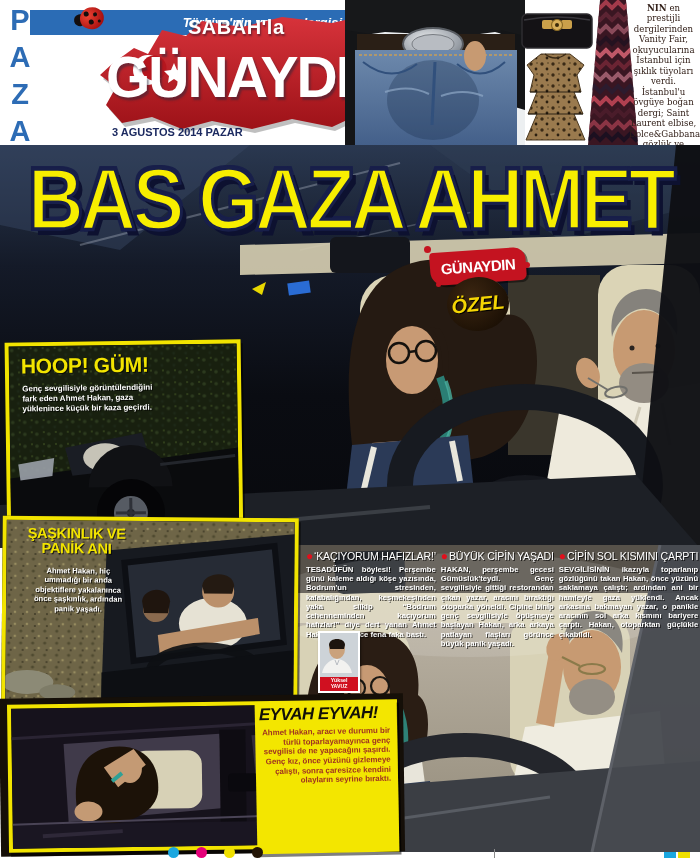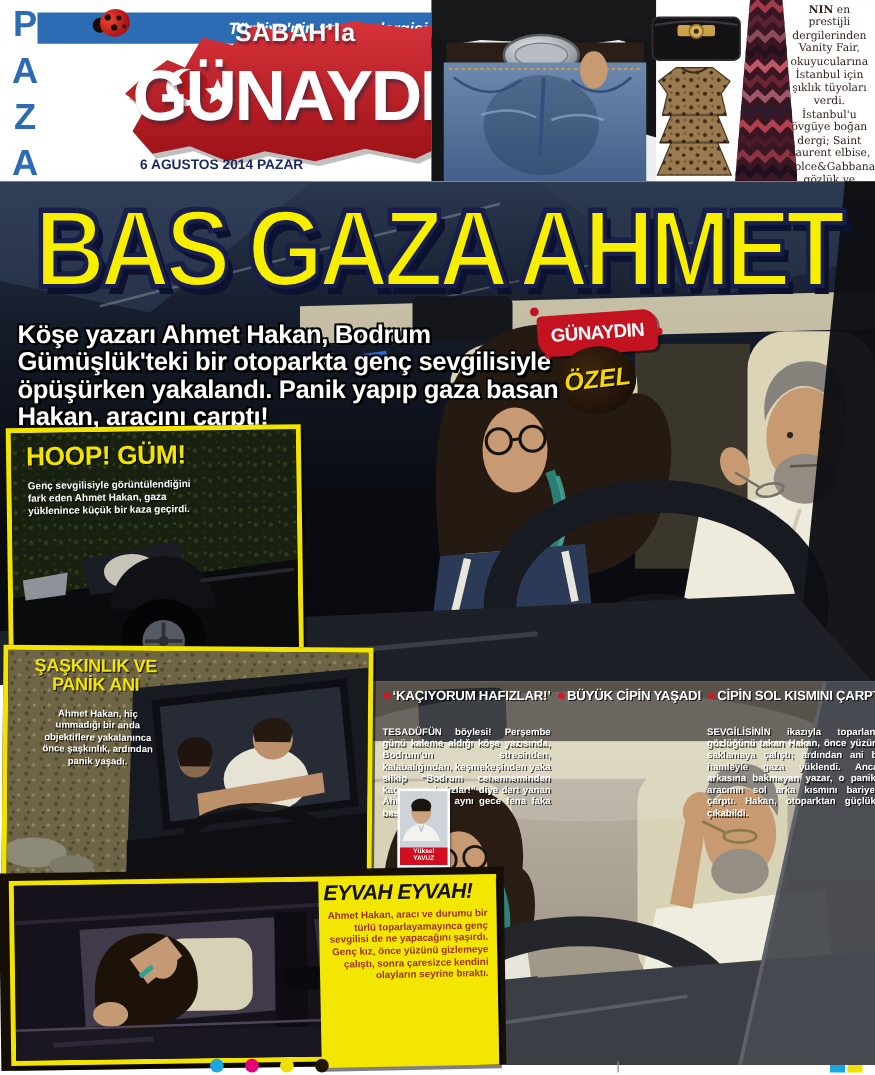--- a/index.html
+++ b/index.html
@@ -64,22 +64,22 @@
   .photo2{left:2px;top:517px;width:288px;height:180px;transform:rotate(.5deg);}
   .p2-title{left:12px;top:6px;width:116px;font-size:14.5px;line-height:1.0;text-align:center;}
   .p2-text{left:26px;top:46px;width:92px;text-align:center;font-size:7.6px;}
   .photo3-back{left:0;top:696px;width:404px;height:158px;background:#150f08;transform:rotate(-.8deg);}
   .photo3{left:8px;top:702px;width:382px;height:140px;transform:rotate(-.8deg);}
   .grayphoto{left:240px;top:545px;width:460px;height:307px;}
 
   
   .columns{left:306px;top:549px;width:392px;display:flex;gap:5px;}
   .col{flex:1;}
-  .col-title{color:#fff;font-weight:700;font-size:10.6px;letter-spacing:-.2px;white-space:nowrap;
-             text-shadow:1px 1px 0 rgba(0,0,0,.75);margin-bottom:18px;}
+  .col-title{color:#fff;font-weight:400;font-size:10.6px;letter-spacing:-.2px;white-space:nowrap;
+             text-shadow:1px 1px 0 rgba(0,0,0,.75);margin-bottom:2px;}
   .col-title .bullet{color:#e0101c;font-size:12px;text-shadow:none;margin-right:1px;}
   .col-body{color:#fff;font-weight:700;font-size:7.7px;line-height:1.2;text-align:justify;
             text-shadow:1px 1px 0 rgba(0,0,0,.7);}
 
   
   .byline{left:318px;top:631px;width:38px;border:2px solid #fff;box-shadow:1px 2px 2px rgba(0,0,0,.5);
           background:#cdd3d8;}
   .byline-band{background:#d01020;color:#fff;font-weight:800;font-size:5.2px;line-height:1.15;
                text-align:center;padding:1px 0;}
 
@@ -131,21 +131,21 @@
     <div class="lb-head"></div>
       <div class="lb-body"></div>
     <div class="lb-spot" style="left:13px;top:7px;width:5px;height:5px;"></div>
     <div class="lb-spot" style="left:22px;top:10px;width:4px;height:4px;"></div>
     <div class="lb-spot" style="left:16px;top:16px;width:5px;height:5px;"></div>
     <div class="lb-spot" style="left:25px;top:18px;width:3px;height:3px;"></div>
   </div>
 
   <div class="abs sabahla">SABAH'la</div>
   <div class="abs brand">GÜNAYDIN</div>
-  <div class="abs date">6 AGUSTOS 2014 PAZAR</div>
+  <div class="abs date">3 AGUSTOS 2014 PAZAR</div>
 
   <svg class="abs jeans" viewBox="0 0 180 145">
     <defs>
       <linearGradient id="gDen" x1="0" y1="0" x2="0" y2="1">
         <stop offset="0" stop-color="#6d89ac"></stop>
           <stop offset="1" stop-color="#44608a"></stop>
       </linearGradient>
       <radialGradient id="gSil" cx=".4" cy=".35" r=".9">
         <stop offset="0" stop-color="#e8eaec"></stop>
           <stop offset=".6" stop-color="#9aa0a8"></stop>
@@ -271,21 +271,20 @@
         <circle cx="658" cy="201" r="2.5" fill="#2a2420"></circle>
     </g>
     <ellipse cx="525" cy="340" rx="125" ry="88" fill="none" stroke="#171a20" stroke-width="26"></ellipse>
     <ellipse cx="525" cy="356" rx="48" ry="26" fill="#14161c"></ellipse>
     <polygon points="676,0 700,0 700,403 636,403" fill="#0e1014" opacity=".97"></polygon>
     <polygon points="0,360 636,330 700,403 0,403" fill="#1d2026"></polygon>
     <line x1="120" y1="390" x2="430" y2="362" stroke="#3a3e44" stroke-width="4"></line>
   </svg>
 
   <div class="abs headline">BAS GAZA AHMET</div>
-  <div class="abs standfirst">Köşe yazarı Ahmet Hakan, Bodrum Gümüşlük'teki bir otoparkta genç sevgilisiyle öpüşürken yakalandı. Panik yapıp gaza basan Hakan, aracını çarptı!</div>
 
   <div class="abs ozel-splash">
     <span>GÜNAYDIN</span>
   </div>
   <div class="abs splashdot" style="left:424px;top:246px;width:7px;height:7px;"></div>
   <div class="abs splashdot" style="left:524px;top:262px;width:6px;height:6px;"></div>
   <div class="abs splashdot" style="left:436px;top:282px;width:5px;height:5px;"></div>
   <div class="abs ozel-circle">
     <span>ÖZEL</span>
   </div>
@@ -336,20 +335,21 @@
     <line x1="420" y1="0" x2="352" y2="307" stroke="#5e6168" stroke-width="3"></line>
   </svg>
 
   <div class="abs columns">
     <div class="col">
       <div class="col-title"><span class="bullet">●</span><span>‘KAÇIYORUM HAFIZLAR!’</span></div>
       <div class="col-body">TESADÜFÜN böylesi! Perşembe günü kaleme aldığı köşe yazısında, Bodrum'un stresinden, kalabalığından, keşmekeşinden yaka silkip “Bodrum cehenneminden kaçıyorum hafızlar!” diye dert yanan Ahmet Hakan, aynı gece fena faka bastı.</div>
     </div>
     <div class="col">
       <div class="col-title"><span class="bullet">●</span><span>BÜYÜK CİPİN YAŞADI</span></div>
+      <div class="col-body">HAKAN, perşembe gecesi Gümüslük'teydi. Genç sevgilisiyle gittiği restorandan çıkan yazar, aracını bıraktığı otoparka yöneldi. Cipine binip genç sevgilisiyle öpüşmeye başlayan Hakan, arka arkaya patlayan flaşları görünce büyük panik yaşadı.</div>
     </div>
     <div class="col">
       <div class="col-title"><span class="bullet">●</span><span>CİPİN SOL KISMINI ÇARPTI</span></div>
       <div class="col-body">SEVGİLİSİNİN ikazıyla toparlanıp gözlüğünü takan Hakan, önce yüzünü saklamaya çalıştı; ardından ani bir hamleyle gaza yüklendi. Ancak arkasına bakmayan yazar, o panikle aracının sol arka kısmını bariyere çarptı. Hakan, otoparktan güçlükle çıkabildi.</div>
     </div>
   </div>
 
   <div class="abs photo1 framed">
     <svg width="228" height="200" viewBox="0 0 228 200" style="position:absolute;left:0;top:0;">
       <defs>

